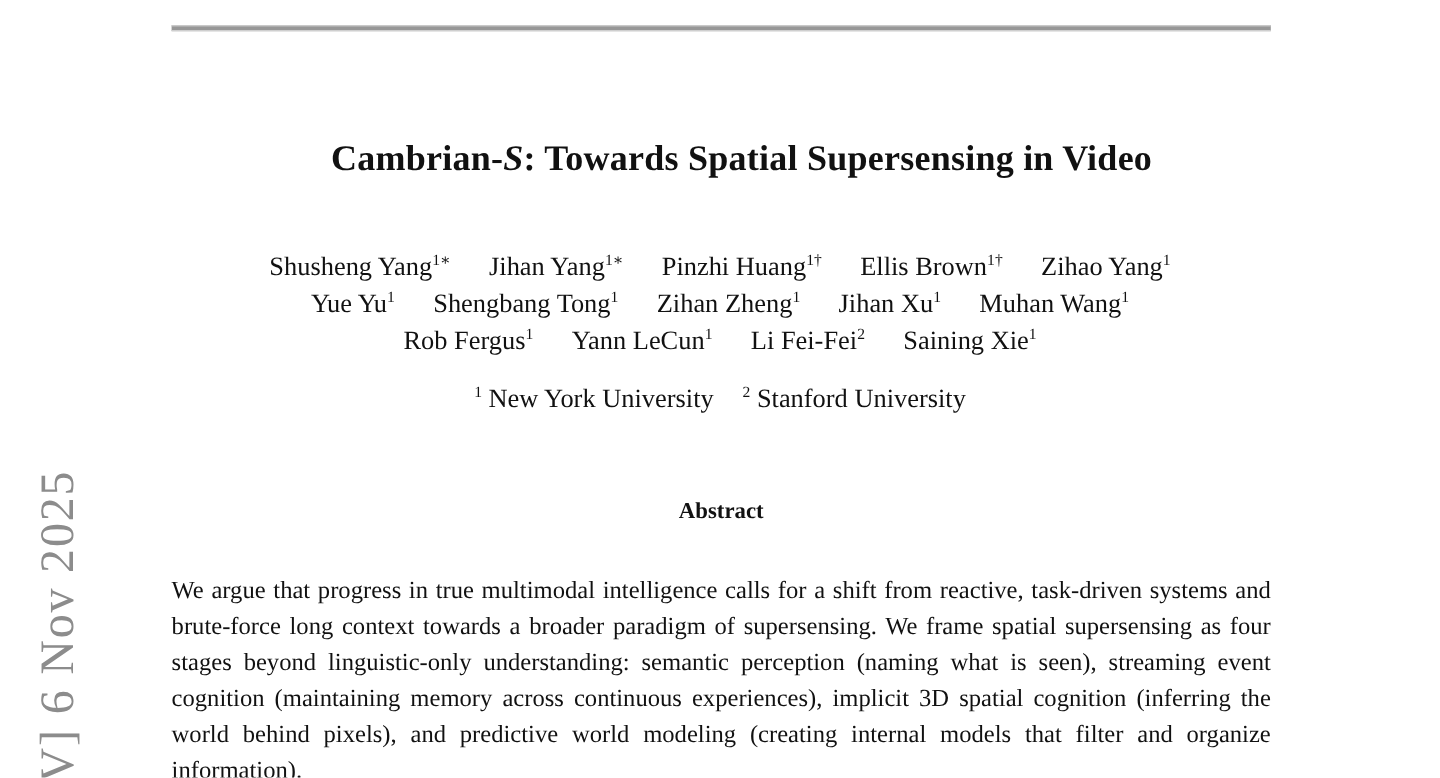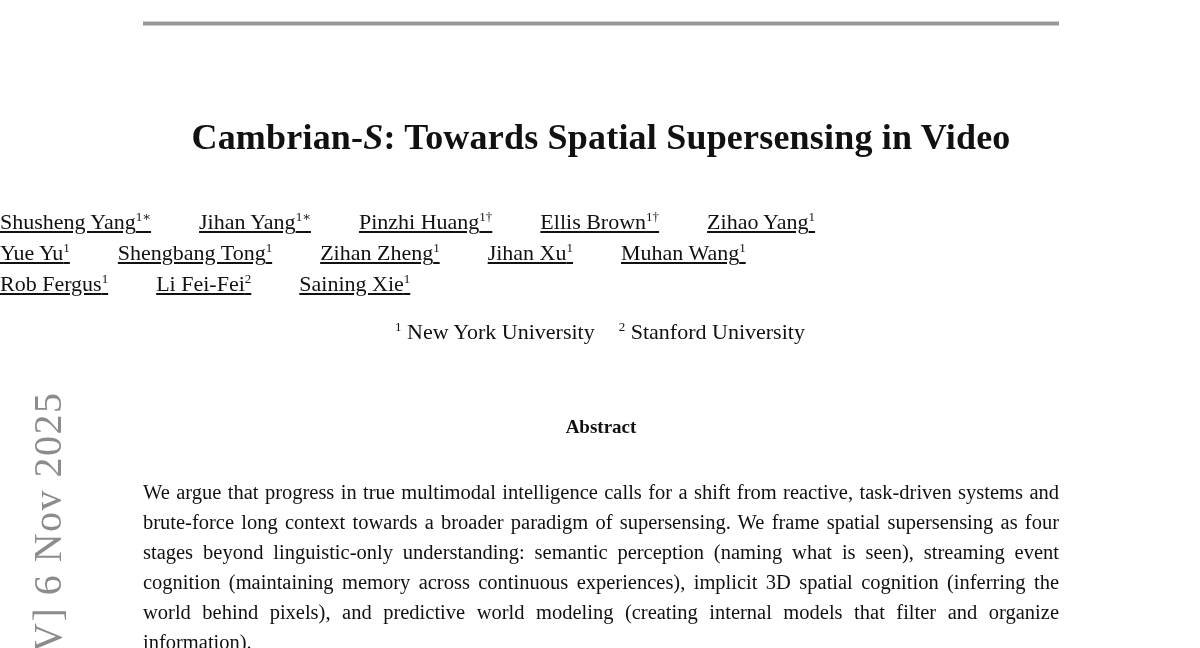--- a/index.html
+++ b/index.html
@@ -26,46 +26,45 @@
     left: 143px;
     top: 21px;
     width: 916px;
     height: 3px;
     background: #979797;
     border-top: 1px solid #cfcfcf;
     border-bottom: 1px solid #cfcfcf;
   }
   .paper-title {
     position: absolute;
-    left: 143px;
+    left: 160px;
     top: 116px;
     width: 916px;
     text-align: center;
-    font-size: 36px;
+    font-size: 30px;
     font-weight: bold;
     letter-spacing: 0.2px;
     white-space: nowrap;
   }
   .paper-title .ital { font-style: italic; }
   .authors-block {
     position: absolute;
     left: 0;
     top: 206px;
     width: 1200px;
     font-size: 22px;
   }
   .author-row {
     display: flex;
-    justify-content: flex-start;
+    justify-content: center;
     align-items: baseline;
-    gap: 48px;
+    gap: 32px;
     height: 31px;
     line-height: 31px;
     white-space: nowrap;
-    text-decoration: underline;
   }
   .author { white-space: nowrap; }
   sup {
     font-size: 13px;
     line-height: 0;
     vertical-align: super;
   }
   .affiliations {
     position: absolute;
     left: 0;
@@ -128,20 +127,21 @@
     </div>
     <div class="author-row">
       <span class="author"><span>Yue Yu</span><sup>1</sup></span>
       <span class="author"><span>Shengbang Tong</span><sup>1</sup></span>
       <span class="author"><span>Zihan Zheng</span><sup>1</sup></span>
       <span class="author"><span>Jihan Xu</span><sup>1</sup></span>
       <span class="author"><span>Muhan Wang</span><sup>1</sup></span>
     </div>
     <div class="author-row">
       <span class="author"><span>Rob Fergus</span><sup>1</sup></span>
+      <span class="author"><span>Yann LeCun</span><sup>1</sup></span>
       <span class="author"><span>Li Fei-Fei</span><sup>2</sup></span>
       <span class="author"><span>Saining Xie</span><sup>1</sup></span>
     </div>
   </div>
 
   <div class="affiliations">
     <span class="affiliation"><sup>1</sup> <span>New York University</span></span>
     <span class="affiliation"><sup>2</sup> <span>Stanford University</span></span>
   </div>
 

